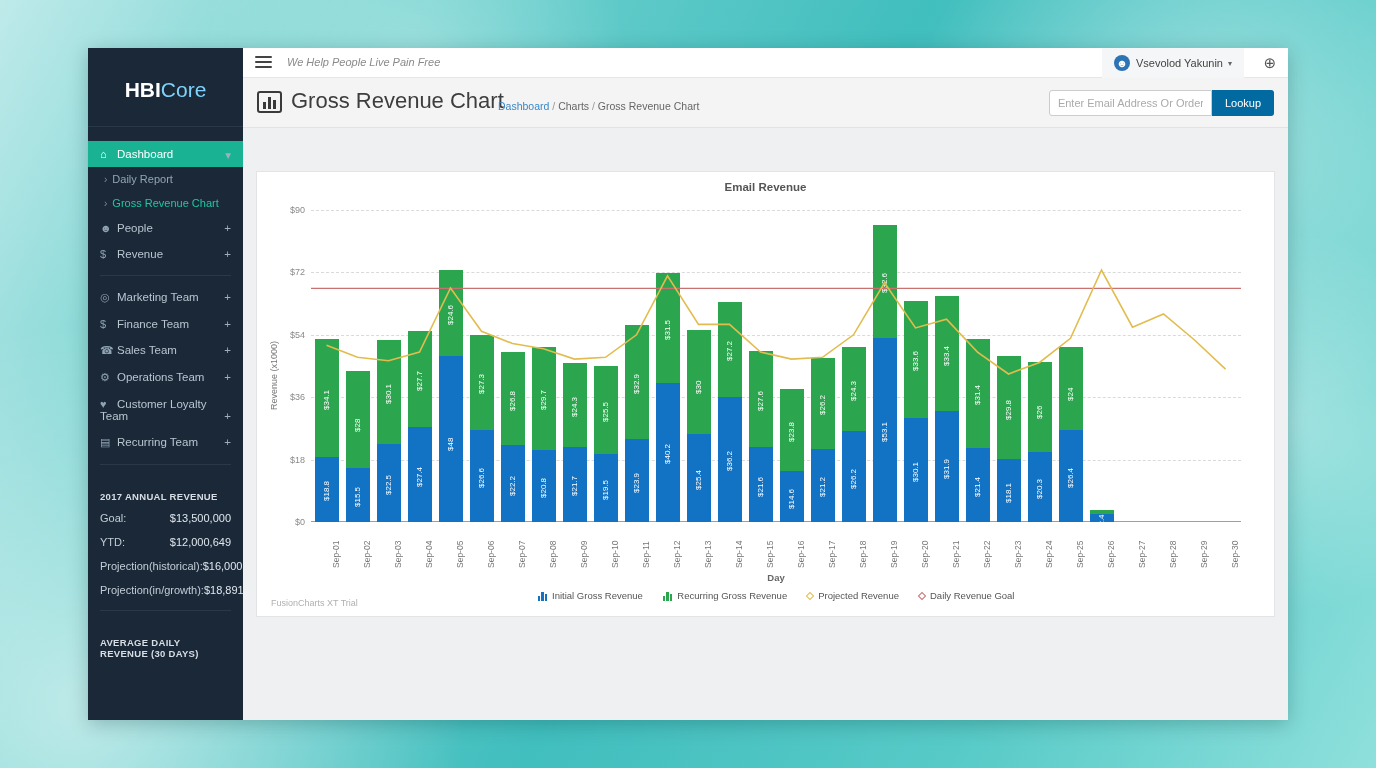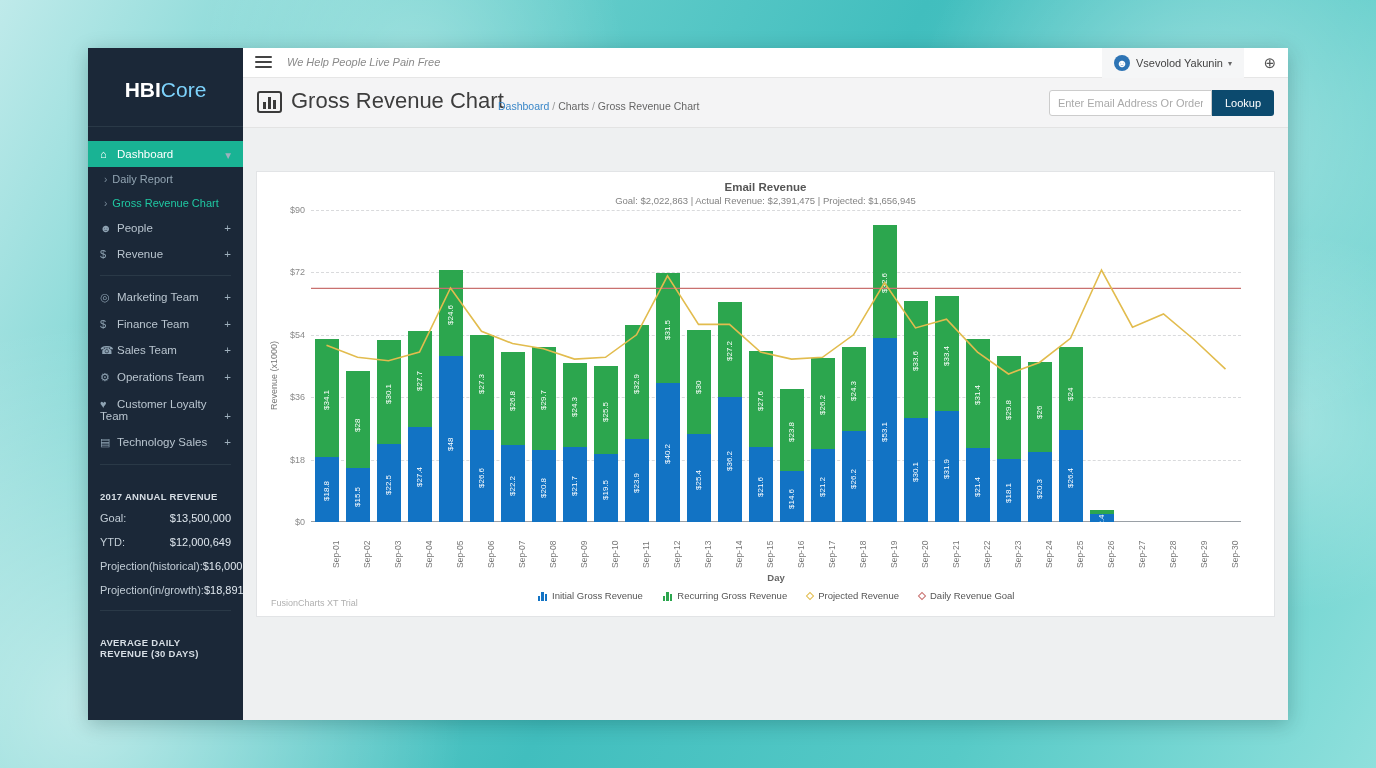--- a/index.html
+++ b/index.html
@@ -63,21 +63,21 @@
     justify-content:center; gap:2px; padding:2px 3px; }
   .chicon i { display:block; width:3px; background:#3a3a3a; }
   .ptitle { position:absolute; left:48px; top:10px; font-size:22px; font-weight:300; color:#3d3d3d; }
   .crumbs { position:absolute; left:255px; top:22px; font-size:10.5px; color:#999; }
   .crumbs .lnk { color:#3a87c8; cursor:pointer; }
   .crumbs .cur { color:#666; }
   .lookupbox { position:absolute; right:14px; top:12px; display:flex; }
   .lookupbox input { width:163px; height:26px; border:1px solid #ccc; border-radius:3px 0 0 3px;
     font-size:11px; padding:0 8px; color:#555; background:#fff; }
   .lookupbox input::placeholder { color:#aaa; }
-  .btn-lookup { height:26px; padding:0 13px; background:#0c4a6e; color:#fff; border:none;
+  .btn-lookup { height:26px; padding:0 13px; background:#0369a1; color:#fff; border:none;
     border-radius:0 3px 3px 0; font-size:11px; cursor:pointer; }
 
   .content { position:absolute; left:0; top:81px; width:1045px; height:591px; background:#eef0f1; }
   .daterow { position:absolute; left:14px; top:8px; display:flex; align-items:center;
     font-size:11px; color:#666; }
   .daterow input { width:108px; height:21px; border:1px solid #c9ccd1; font-size:11px;
     padding:0 6px; color:#444; background:#fff; margin:0 5px; }
   .btn-go { height:21px; padding:0 10px; background:#44597c; color:#fff; border:none;
     border-radius:3px; font-size:11px; cursor:pointer; margin-left:6px; }
 
@@ -121,21 +121,21 @@
         <div class="sub"><span class="arr">›</span><span>Daily Report</span></div>
         <div class="sub on"><span class="arr">›</span><span>Gross Revenue Chart</span></div>
         <div class="mi"><span class="ic">☻</span><span>People</span><span class="plus">+</span></div>
         <div class="mi"><span class="ic">$</span><span>Revenue</span><span class="plus">+</span></div>
         <div class="divider"></div>
         <div class="mi"><span class="ic">◎</span><span>Marketing Team</span><span class="plus">+</span></div>
         <div class="mi"><span class="ic">$</span><span>Finance Team</span><span class="plus">+</span></div>
         <div class="mi"><span class="ic">☎</span><span>Sales Team</span><span class="plus">+</span></div>
         <div class="mi"><span class="ic">⚙</span><span>Operations Team</span><span class="plus">+</span></div>
         <div class="mi"><span class="ic">♥</span><span>Customer Loyalty Team</span><span class="plus">+</span></div>
-        <div class="mi"><span class="ic">▤</span><span>Technology Sales</span><span class="plus">+</span></div>
+        <div class="mi"><span class="ic">▤</span><span>Recurring Team</span><span class="plus">+</span></div>
       </div>
     <div class="divider"></div>
     <div class="stats">
       <div class="stitle">2017 ANNUAL REVENUE</div>
       <div id="annualRows">
           <div class="srow">
             <span>Goal:</span>
             <span class="v">$13,500,000</span>
           </div>
           <div class="srow">
@@ -192,21 +192,20 @@
       <div class="lookupbox">
         <input type="text" placeholder="Enter Email Address Or Order ID" style="">
         <button class="btn-lookup">Lookup</button>
       </div>
     </div>
 
     <div class="content">
 
       <div class="panel">
         <div class="ctitle">Email Revenue</div>
-        <div class="csub">Goal: $2,022,863 | Actual Revenue: $2,391,475 | Projected: $1,656,945</div>
         <div class="plot" id="plot">
             <div class="base"></div>
             <span class="ytick" style="top: 307px;">$0</span>
             <div class="grid" style="top: 249.6px;"></div>
             <span class="ytick" style="top: 244.6px;">$18</span>
             <div class="grid" style="top: 187.2px;"></div>
             <span class="ytick" style="top: 182.2px;">$36</span>
             <div class="grid" style="top: 124.8px;"></div>
             <span class="ytick" style="top: 119.8px;">$54</span>
             <div class="grid" style="top: 62.4px;"></div>

